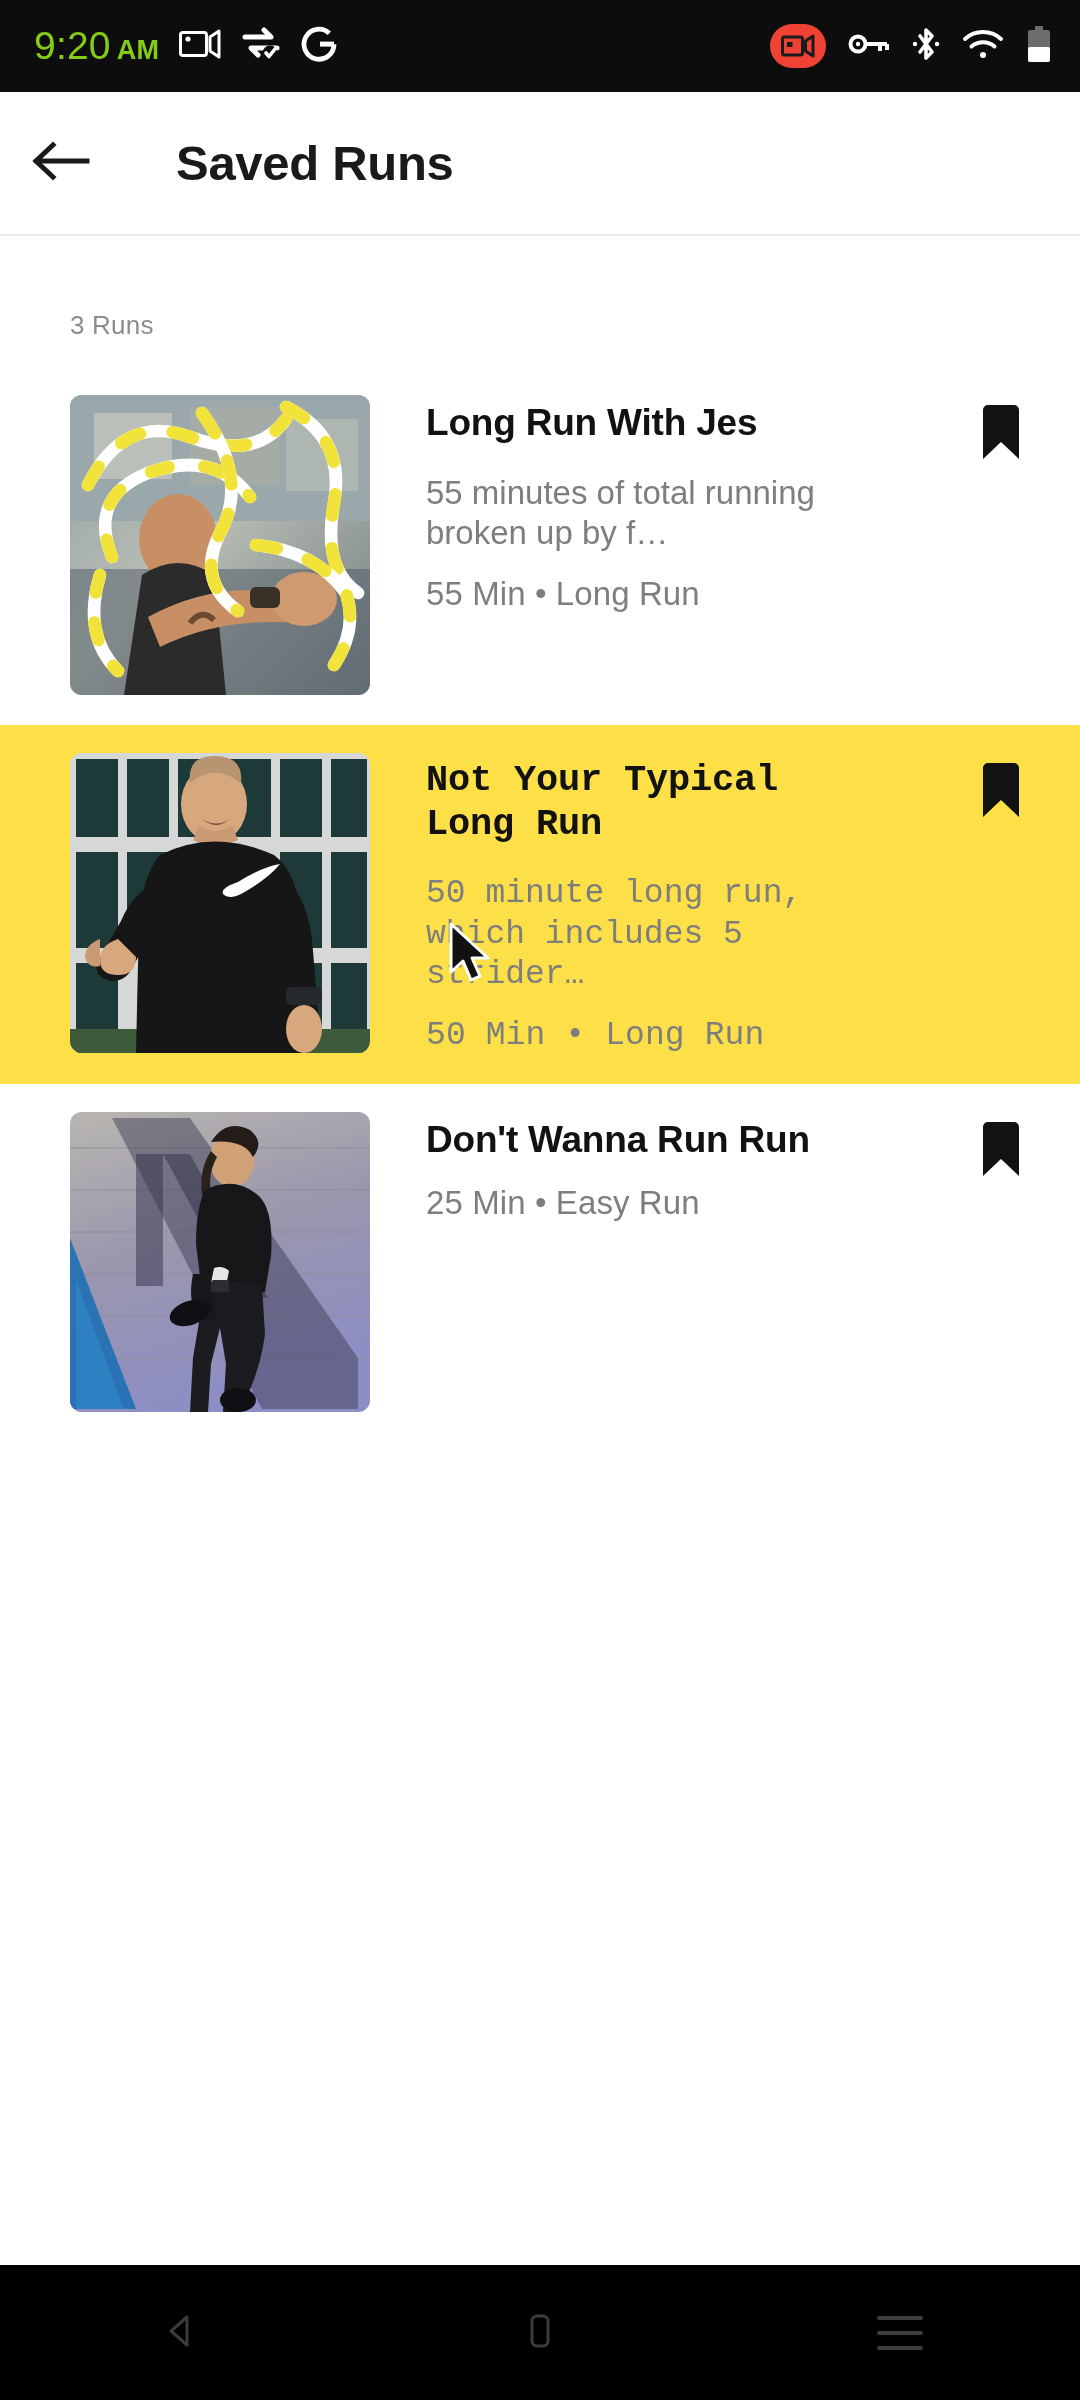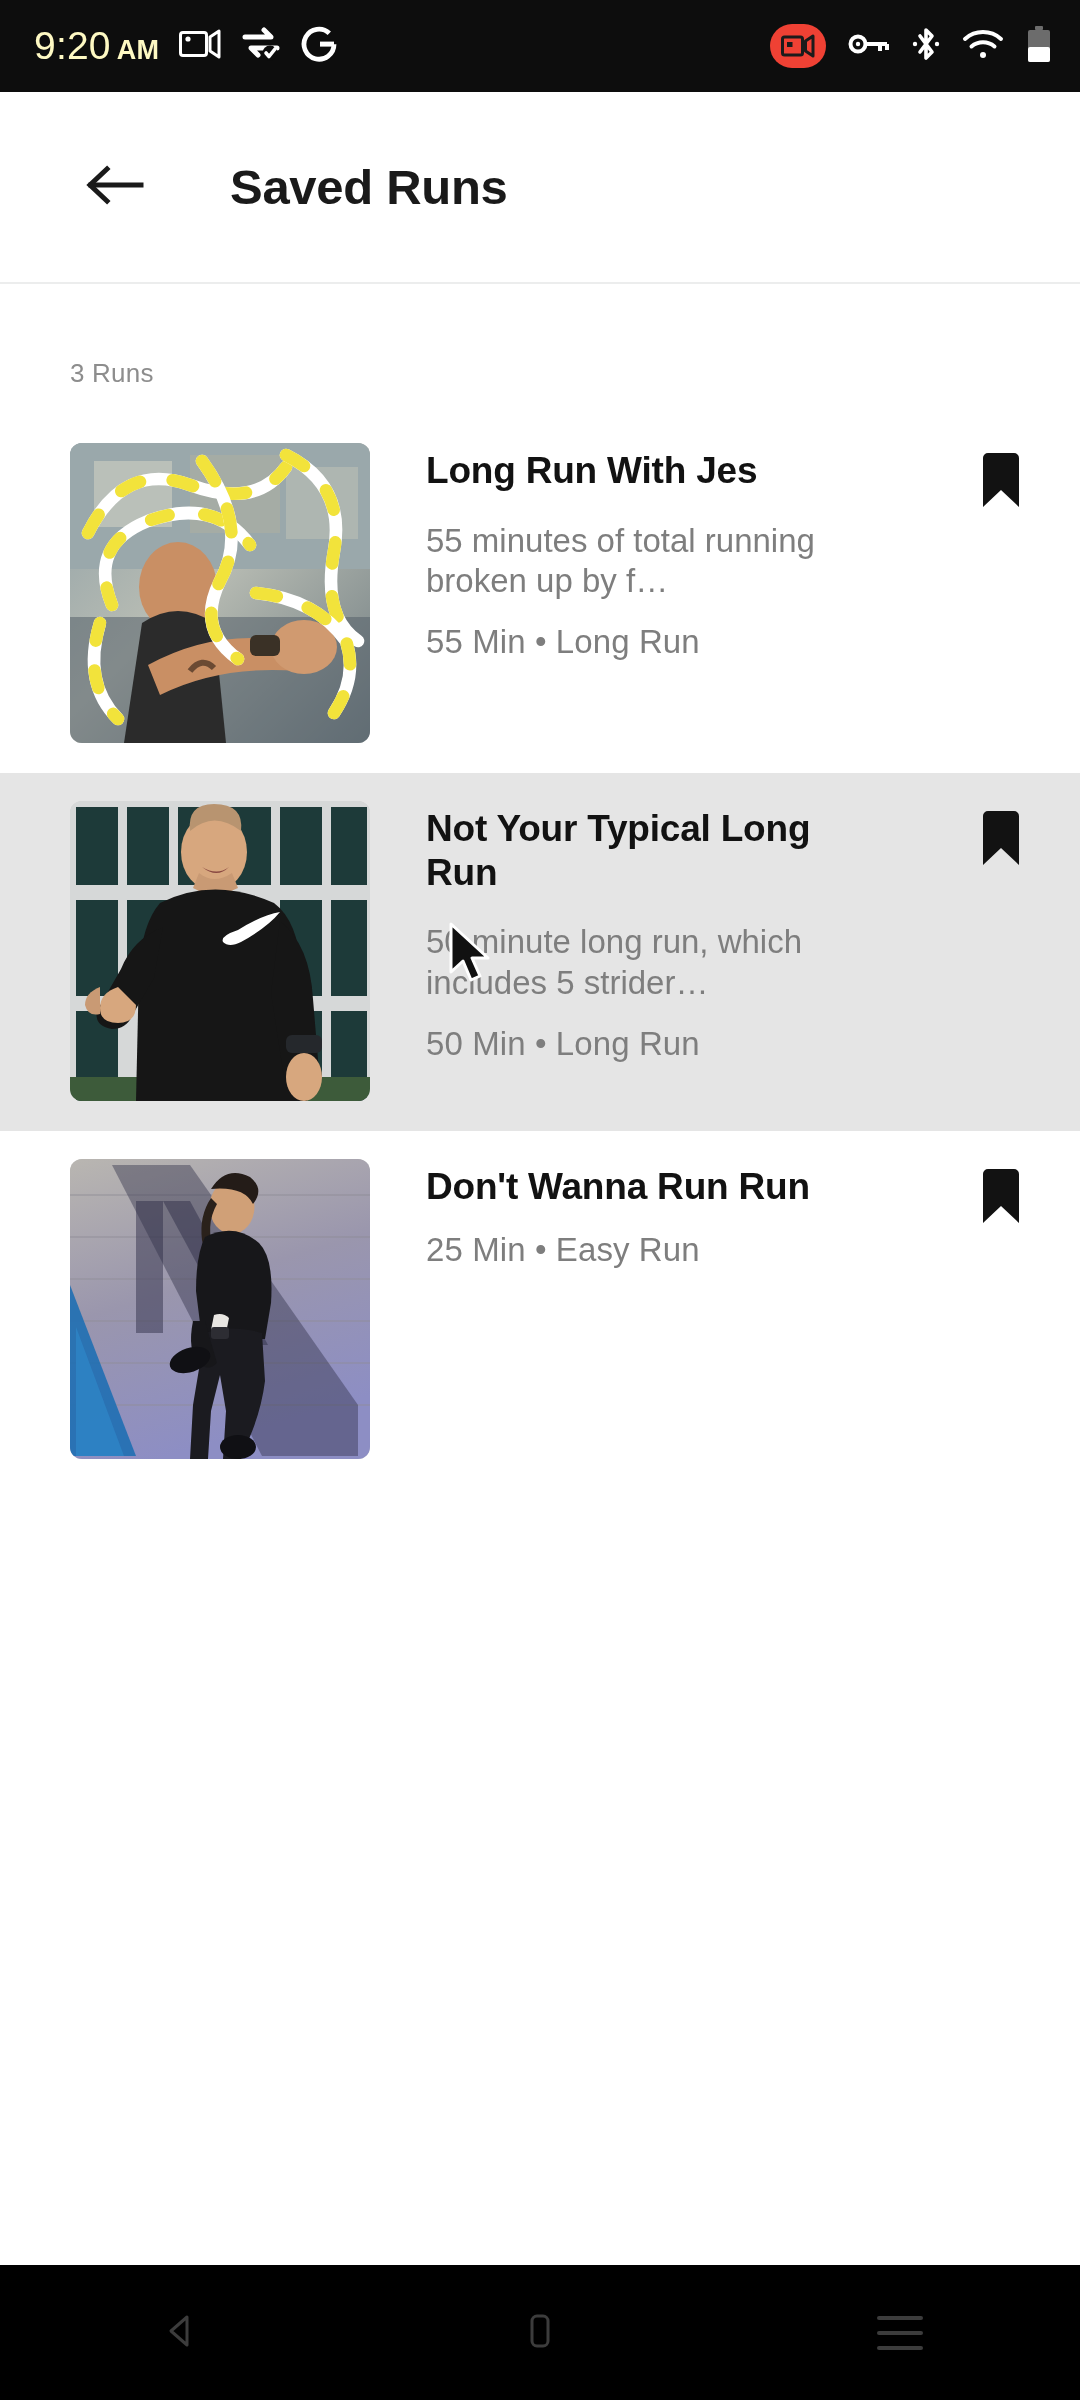--- a/index.html
+++ b/index.html
@@ -24,21 +24,21 @@
     justify-content: space-between;
     padding: 0 28px 0 34px;
     box-sizing: border-box;
   }
   .status-left {
     display: flex;
     align-items: center;
     gap: 20px;
   }
   .status-clock {
-    color: #fef9c3;
+    color: #84cc16;
     font-size: 39px;
     font-weight: 500;
     letter-spacing: 0.2px;
     white-space: nowrap;
   }
   .status-clock .ampm {
     font-size: 27px;
     font-weight: 600;
     margin-left: 6px;
   }
@@ -54,25 +54,25 @@
     height: 44px;
     border-radius: 22px;
     background: #ef4134;
     display: flex;
     align-items: center;
     justify-content: center;
   }
 
   
   .app-bar {
-    height: 192px;
+    height: 144px;
     background: #ffffff;
     display: flex;
     align-items: center;
-    padding-left: 78px;
+    padding-left: 24px;
     box-sizing: border-box;
     border-bottom: 2px solid #eceded;
     position: relative;
   }
   .back-btn {
     width: 74px;
     height: 74px;
     display: flex;
     align-items: center;
     justify-content: center;
@@ -98,21 +98,21 @@
     letter-spacing: 0.2px;
   }
 
   .run-row {
     display: flex;
     align-items: flex-start;
     padding: 28px 36px 30px 70px;
     box-sizing: border-box;
     position: relative;
   }
-  .run-row.alt { background: #e5e5e5; }
+  .run-row.alt { background: #fde047; font-family: Liberation Mono, monospace; }
 
   .thumb {
     width: 300px;
     height: 300px;
     border-radius: 12px;
     flex: none;
     overflow: hidden;
     position: relative;
     background: #cfcfcf;
   }

